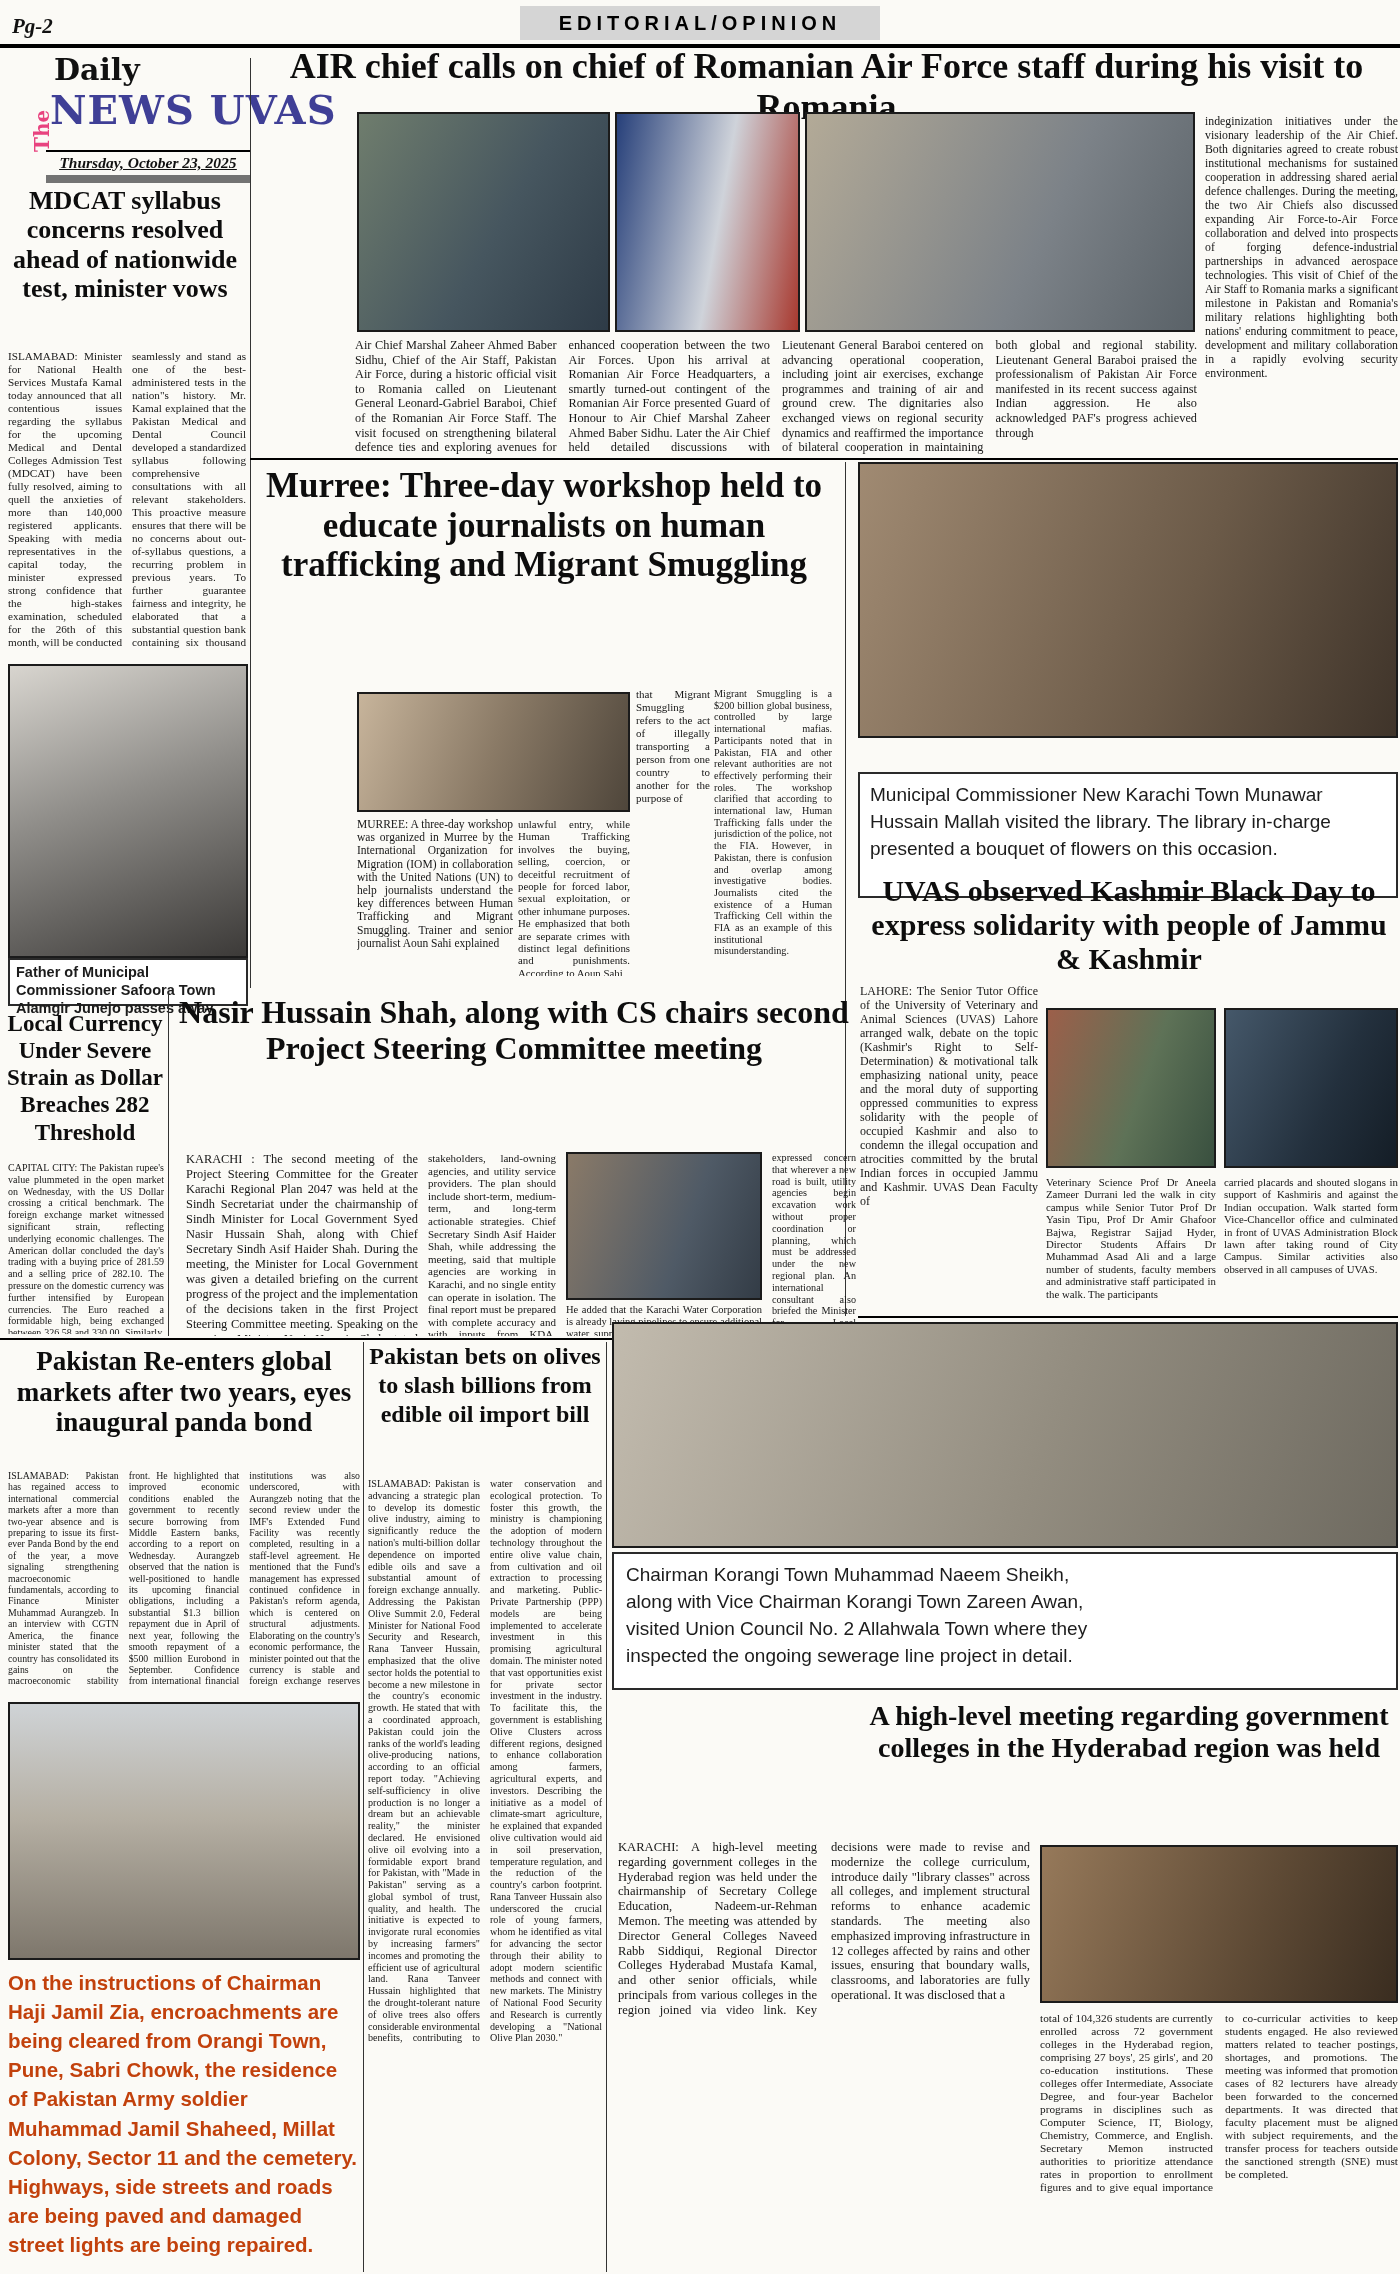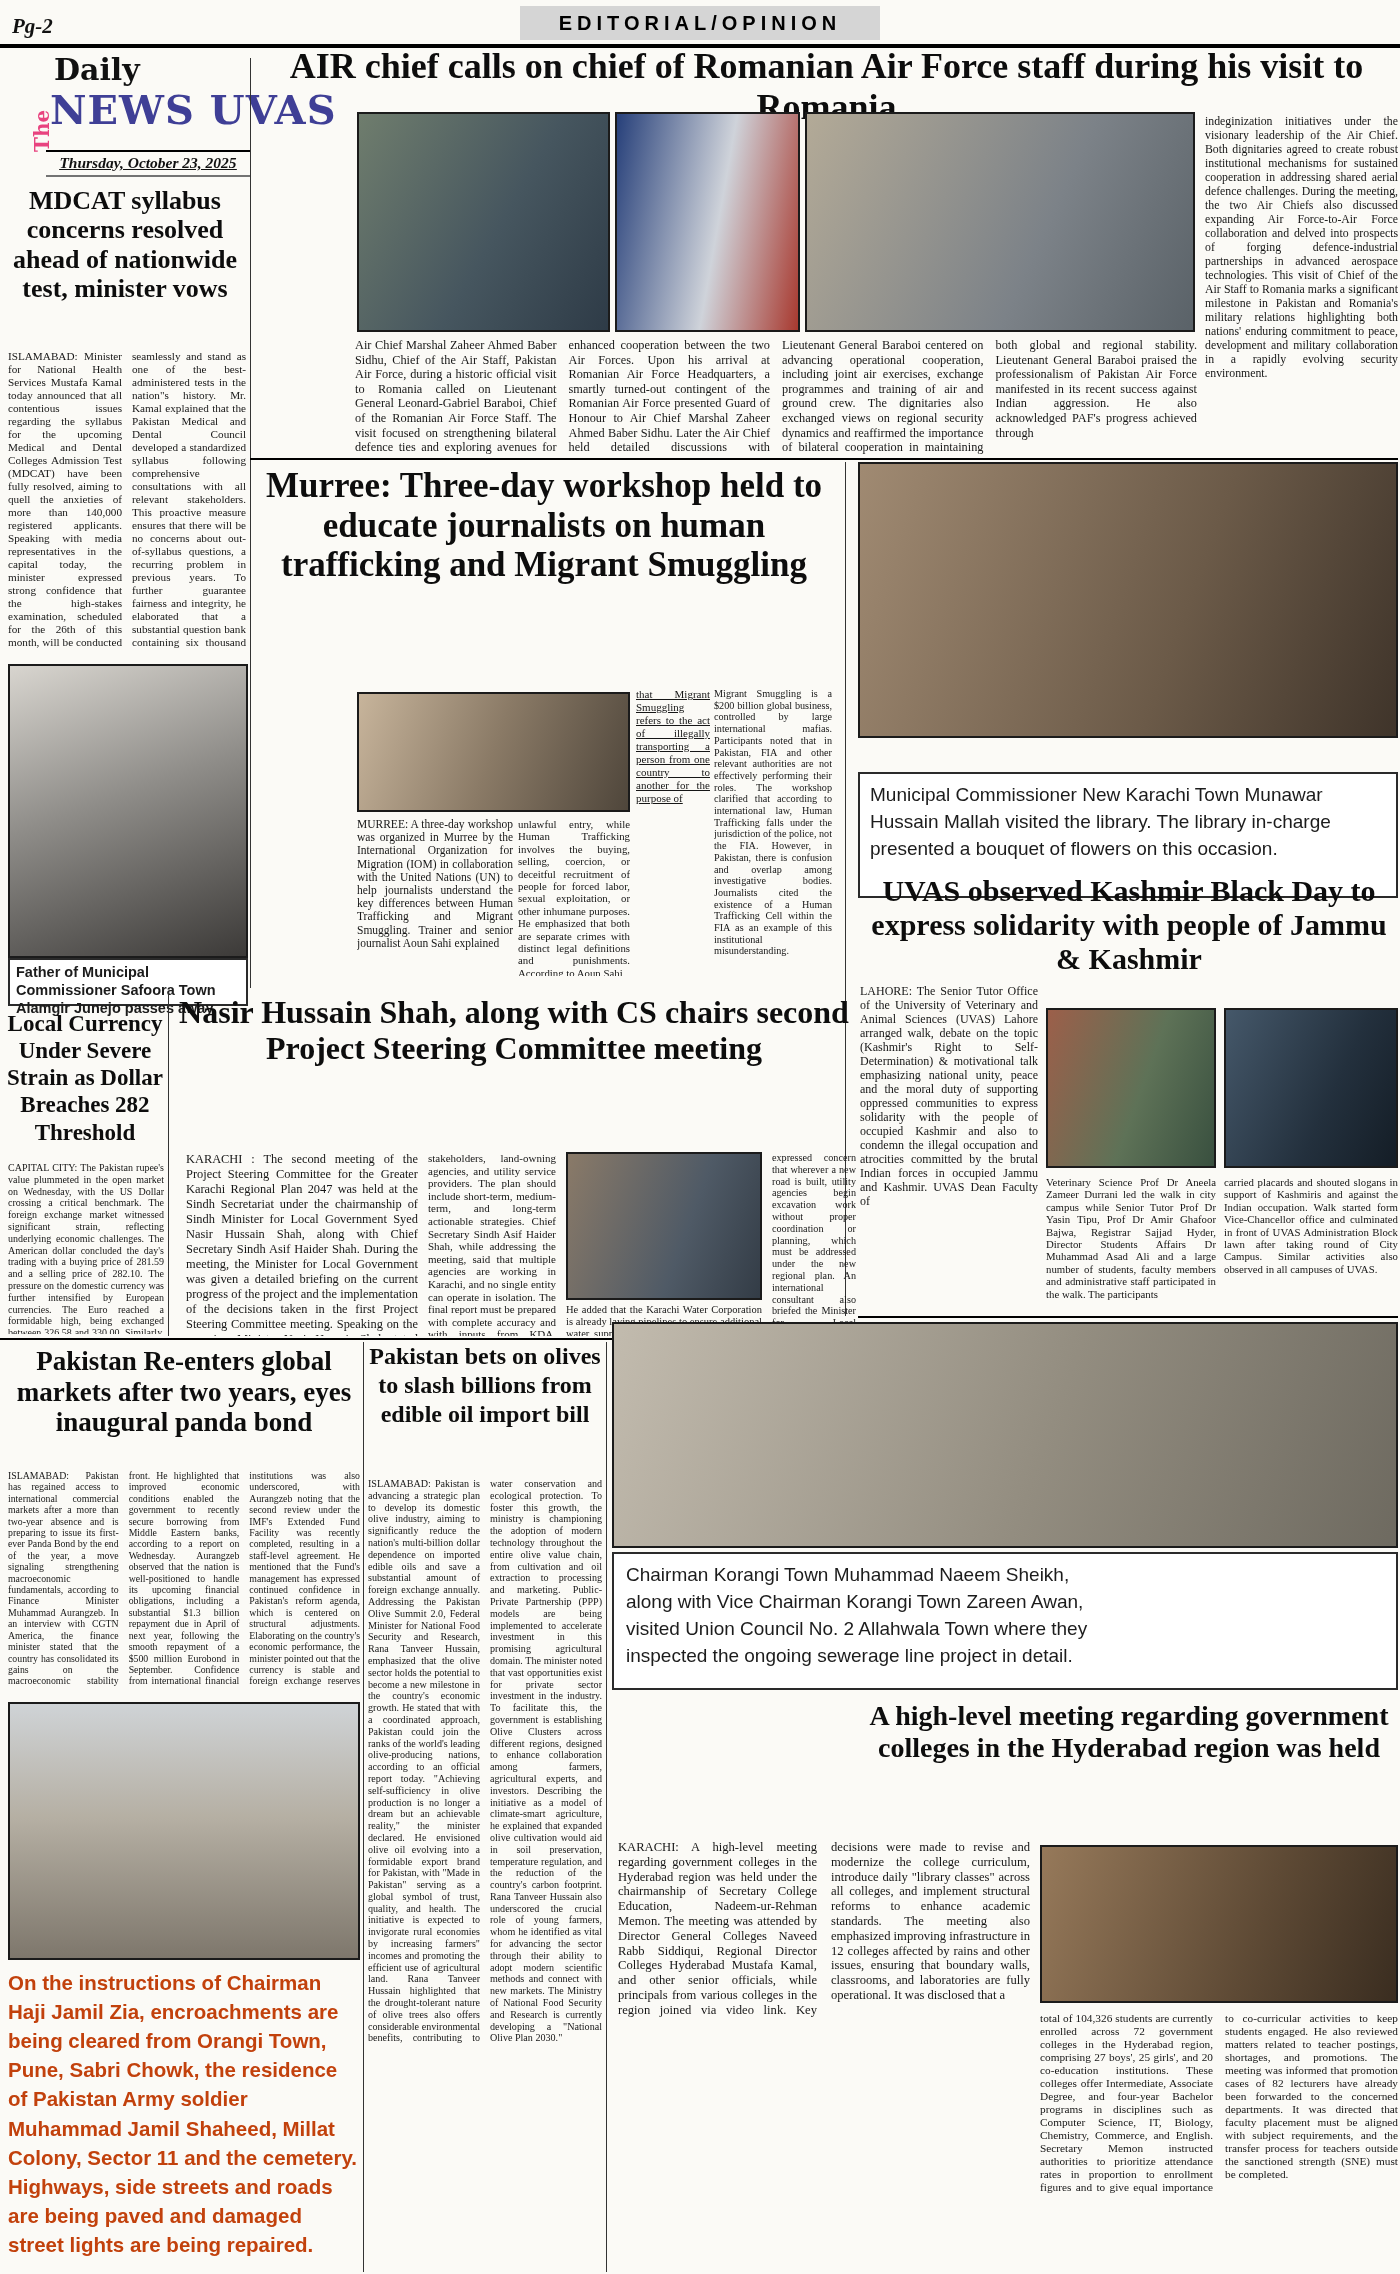--- a/index.html
+++ b/index.html
@@ -17,21 +17,21 @@
   .vline{width:1px;background:#333;}
   .hline{background:#000;}
   .pg-label{font-style:italic;font-weight:bold;font-size:21px;}
   .banner{background:#d5d5d5;text-align:center;font-family:"Liberation Sans",sans-serif;
           font-weight:bold;font-size:20px;letter-spacing:5px;line-height:34px;color:#000;}
   .mast-daily{font-family:"DejaVu Serif",serif;font-weight:bold;font-size:30px;color:#111;}
   .mast-title{font-family:"DejaVu Serif",serif;font-weight:bold;font-size:40px;color:#3f3f96;
               letter-spacing:1px;white-space:nowrap;}
   .mast-the{font-family:"DejaVu Serif",serif;font-weight:bold;font-size:20px;color:#e8437f;
             transform:rotate(-90deg);transform-origin:left top;display:inline-block;}
-  .mast-date{border-top:2px solid #000;border-bottom:2px solid #737373;text-align:center;
+  .mast-date{border-top:2px solid #000;border-bottom:8px solid #737373;text-align:center;
              font-style:italic;font-weight:bold;font-size:15.5px;padding:2px 0 3px 0;text-decoration:underline;}
   .mast-date span{text-decoration:underline;}
   
   .ph-air1{background:linear-gradient(120deg,#6f7d6d,#46565f 55%,#2e3b47);}
   .ph-air2{background:linear-gradient(100deg,#27407a,#cfd3da 55%,#a8392f);}
   .ph-air3{background:linear-gradient(115deg,#b3aa97,#7c8288 60%,#5a6268);}
   .ph-murree{background:linear-gradient(110deg,#c7b49b,#8a7a66 50%,#4f463b);}
   .ph-father{background:linear-gradient(160deg,#d8d5cf,#8f8d89 45%,#3c3a38);}
   .ph-library{background:linear-gradient(110deg,#a08a72,#6b5a48 60%,#3f342a);}
   .ph-walk{background:linear-gradient(110deg,#9c5f4a,#5e7257 55%,#39503f);}
@@ -67,21 +67,21 @@
   <div class="abs photo ph-air2" style="left:615px;top:112px;width:185px;height:220px;"></div>
   <div class="abs photo ph-air3" style="left:805px;top:112px;width:390px;height:220px;"></div>
   <div class="abs body-txt cols4" style="left:355px;top:338px;width:842px;height:118px;font-size:12.3px;line-height:14.6px;">Air Chief Marshal Zaheer Ahmed Baber Sidhu, Chief of the Air Staff, Pakistan Air Force, during a historic official visit to Romania called on Lieutenant General Leonard-Gabriel Baraboi, Chief of the Romanian Air Force Staff. The visit focused on strengthening bilateral defence ties and exploring avenues for enhanced cooperation between the two Air Forces. Upon his arrival at Romanian Air Force Headquarters, a smartly turned-out contingent of the Romanian Air Force presented Guard of Honour to Air Chief Marshal Zaheer Ahmed Baber Sidhu. Later the Air Chief held detailed discussions with Lieutenant General Baraboi centered on advancing operational cooperation, including joint air exercises, exchange programmes and training of air and ground crew. The dignitaries also exchanged views on regional security dynamics and reaffirmed the importance of bilateral cooperation in maintaining both global and regional stability. Lieutenant General Baraboi praised the professionalism of Pakistan Air Force manifested in its recent success against Indian aggression. He also acknowledged PAF's progress achieved through</div>
   <div class="abs body-txt" style="left:1205px;top:114px;width:193px;height:344px;font-size:11.8px;line-height:14px;">indeginization initiatives under the visionary leadership of the Air Chief. Both dignitaries agreed to create robust institutional mechanisms for sustained cooperation in addressing shared aerial defence challenges. During the meeting, the two Air Chiefs also discussed expanding Air Force-to-Air Force collaboration and delved into prospects of forging defence-industrial partnerships in advanced aerospace technologies. This visit of Chief of the Air Staff to Romania marks a significant milestone in Pakistan and Romania's military relations highlighting both nations' enduring commitment to peace, development and military collaboration in a rapidly evolving security environment.</div>
   <div class="abs hline" style="left:250px;top:458px;width:1148px;height:2px;"></div>
 
   <div class="abs hl" style="left:255px;top:466px;width:578px;font-size:35px;">Murree: Three-day workshop held to educate journalists on human trafficking and Migrant Smuggling</div>
   <div class="abs photo ph-murree" style="left:357px;top:692px;width:273px;height:120px;"></div>
   <div class="abs body-txt" style="left:357px;top:818px;width:156px;height:158px;font-size:11.5px;line-height:13.2px;">MURREE: A three-day workshop was organized in Murree by the International Organization for Migration (IOM) in collaboration with the United Nations (UN) to help journalists understand the key differences between Human Trafficking and Migrant Smuggling. Trainer and senior journalist Aoun Sahi explained</div>
   <div class="abs body-txt" style="left:518px;top:818px;width:112px;height:158px;font-size:10.8px;line-height:12.4px;">unlawful entry, while Human Trafficking involves the buying, selling, coercion, or deceitful recruitment of people for forced labor, sexual exploitation, or other inhumane purposes. He emphasized that both are separate crimes with distinct legal definitions and punishments. According to Aoun Sahi,</div>
-  <div class="abs body-txt" style="left:636px;top:688px;width:74px;height:288px;font-size:11px;line-height:13px;text-decoration:underline;">that Migrant Smuggling refers to the act of illegally transporting a person from one country to another for the purpose of</div>
+  <div class="abs body-txt" style="left:636px;top:688px;width:74px;height:288px;font-size:11px;line-height:13px;">that Migrant Smuggling refers to the act of illegally transporting a person from one country to another for the purpose of</div>
   <div class="abs body-txt" style="left:714px;top:688px;width:118px;height:288px;font-size:10.2px;line-height:11.7px;">Migrant Smuggling is a $200 billion global business, controlled by large international mafias. Participants noted that in Pakistan, FIA and other relevant authorities are not effectively performing their roles. The workshop clarified that according to international law, Human Trafficking falls under the jurisdiction of the police, not the FIA. However, in Pakistan, there is confusion and overlap among investigative bodies. Journalists cited the existence of a Human Trafficking Cell within the FIA as an example of this institutional misunderstanding.</div>
   <div class="abs vline" style="left:845px;top:462px;height:854px;"></div>
 
   <div class="abs photo ph-father" style="left:8px;top:664px;width:240px;height:294px;"></div>
   <div class="abs capbox" style="left:8px;top:958px;width:240px;height:48px;font-size:14.5px;line-height:1.25;padding:3px 6px;font-weight:bold;">Father of Municipal Commissioner Safoora Town Alamgir Junejo passes away</div>
 
   <div class="abs hl" style="left:6px;top:1010px;width:158px;font-size:23px;line-height:1.18;">Local Currency Under Severe Strain as Dollar Breaches 282 Threshold</div>
   <div class="abs body-txt" style="left:8px;top:1162px;width:156px;height:172px;font-size:10px;line-height:11.8px;">CAPITAL CITY: The Pakistan rupee's value plummeted in the open market on Wednesday, with the US Dollar crossing a critical benchmark. The foreign exchange market witnessed significant strain, reflecting underlying economic challenges. The American dollar concluded the day's trading with a buying price of 281.59 and a selling price of 282.10. The pressure on the domestic currency was further intensified by European currencies. The Euro reached a formidable high, being exchanged between 326.58 and 330.00. Similarly, the British Pound Sterling also demonstrated considerable strength, with its value fluctuating between 376.01 and 379.93.</div>
 
   <div class="abs vline" style="left:168px;top:992px;height:344px;"></div>

